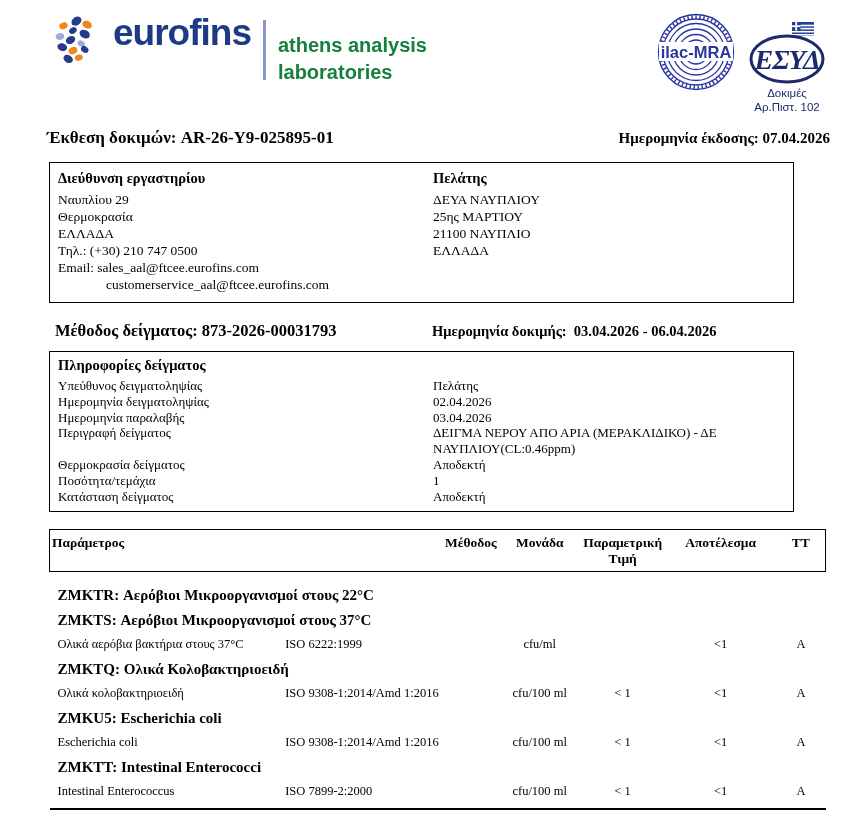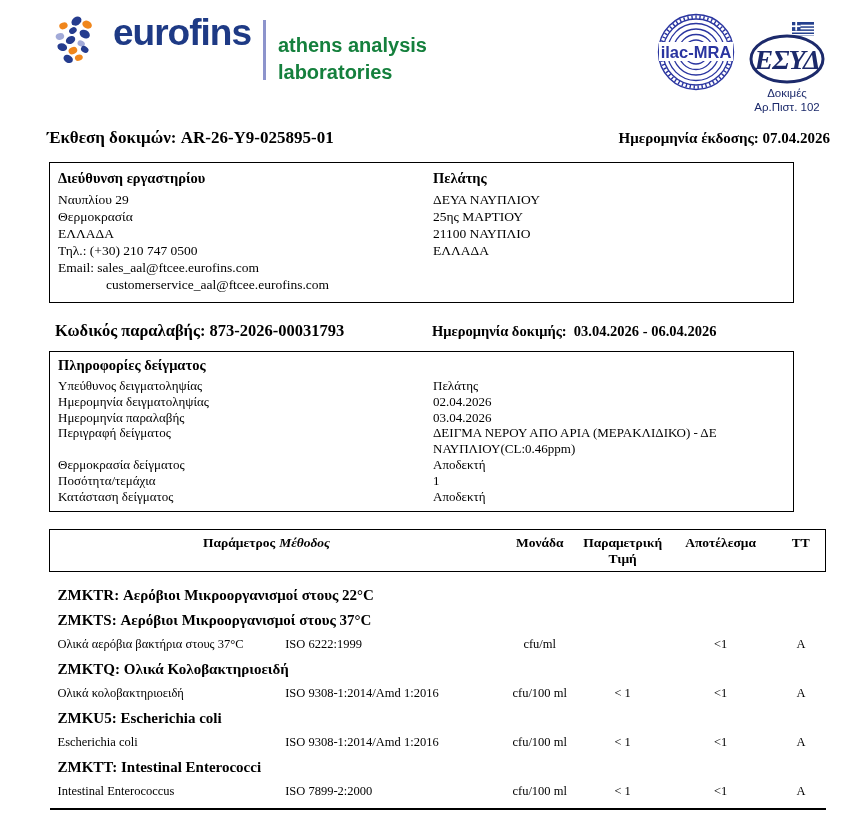--- a/index.html
+++ b/index.html
@@ -62,22 +62,22 @@
 
   
   .results { margin:17px 38px 0 49px; width:777px; border-collapse:collapse; }
   .results thead th {
     border-top:1.3px solid #000; border-bottom:1.3px solid #000;
     font-size:13.5px; font-weight:bold; padding:5px 2px 4px 2px; vertical-align:top;
   }
   .results thead th:first-child { border-left:1.3px solid #000; }
   .results thead th:last-child  { border-right:1.3px solid #000; }
   .results { border-bottom:2.6px solid #000; }
-  th.col-param  { width:228px; text-align:right; padding-left:8px;margin-top:20px; }
-  th.col-method { width:222px; text-align:left; padding-left:48px;font-style:italic; }
+  th.col-param  { width:228px; text-align:left; padding-left:8px;margin-top:20px; }
+  th.col-method { width:222px; text-align:right; padding-left:48px; }
   th.col-unit   { width:82px;  text-align:center; }
   th.col-pv     { width:84px;  text-align:center; }
   th.col-result { width:112px; text-align:center; }
   th.col-tt     { width:49px;  text-align:center; }
   .results td { font-size:12.5px; vertical-align:bottom; }
   tr.section-row td { font-size:15px; font-weight:bold; padding:7px 0 1px 8px; }
   tr.data-row td { padding:7px 2px 2px 2px; }
   tr.data-row td.c-param  { padding-left:8px; }
   tr.data-row td.c-method { padding-left:8px; }
   tr.data-row td.c-unit, tr.data-row td.c-pv,
@@ -180,21 +180,21 @@
       <div class="box-title">Πελάτης</div>
       <div class="box-line">ΔΕΥΑ ΝΑΥΠΛΙΟΥ</div>
       <div class="box-line">25ης ΜΑΡΤΙΟΥ</div>
       <div class="box-line">21100 ΝΑΥΠΛΙΟ</div>
       <div class="box-line">ΕΛΛΑΔΑ</div>
     </div>
   </div>
 
   <div class="sample-row">
     <div class="sample-code">
-      <span>Κωδικός παραλαβής:</span>
+      <span>Μέθοδος δείγματος:</span>
       <span>873-2026-00031793</span>
     </div>
     <div class="test-date">
       <span>Ημερομηνία δοκιμής:</span>&nbsp;
       <span>03.04.2026 - 06.04.2026</span>
     </div>
   </div>
 
   <div class="info-box sampleinfo-box">
     <div class="box-title">Πληροφορίες δείγματος</div>

